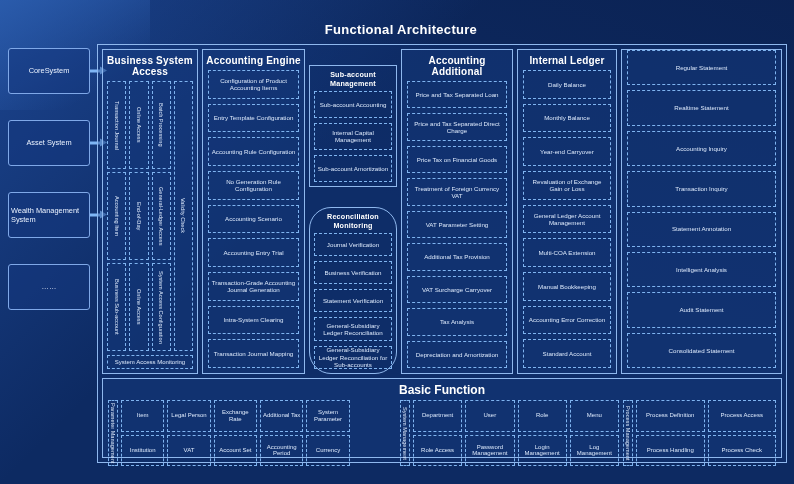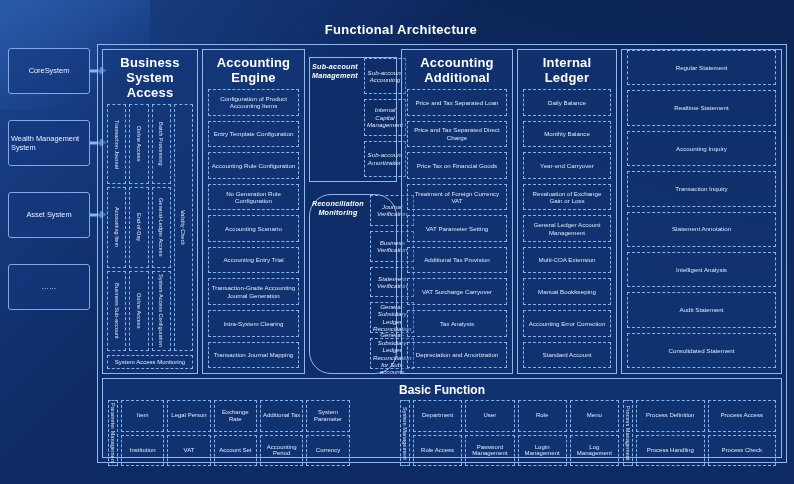--- a/index.html
+++ b/index.html
@@ -66,41 +66,41 @@
     display:flex;gap:4px;
     height:325px;
   }
   .col{
     border:1px solid #8fb8ee;
     background:rgba(22,60,130,.35);
     display:flex;flex-direction:column;
     position:relative;
   }
   .col-head{
-    text-align:center;font-size:13px;font-weight:bold;color:#ffffff;
+    text-align:center;font-size:10px;font-weight:bold;color:#ffffff;
     padding:5px 2px 4px;
     letter-spacing:.2px;
   }
   .col-body{flex:1;padding:0 5px 5px;display:flex;flex-direction:column;gap:5px;}
 
   .box{
     border:1px dashed #7fb4f0;
     color:#dbe8fb;
     font-size:6.2px;
     text-align:center;
     display:flex;align-items:center;justify-content:center;
     padding:2px 2px;
     line-height:1.2;
     flex:1;
     min-height:16px;
   }
   .sub-panel{
     border:1px solid #8fb8ee;
-    margin:8px 0 4px 0;
-    display:flex;flex-direction:row;font-style:italic;
+    margin:16px 0 4px 0;
+    display:flex;flex-direction:column;
   }
   .sub-panel .col-head{font-size:7.2px;padding:4px 2px 3px;}
   .sub-panel .col-body{padding:0 4px 4px;}
 
   
   .bsa-body{
     flex:1;display:flex;flex-direction:row;gap:3px;padding:0 4px 4px;
   }
   .vcol{display:flex;flex-direction:column;gap:3px;flex:1;}
   .vbox{
@@ -160,28 +160,28 @@
 
 <div class="sources">
   <div class="src">
     <span>CoreSystem</span>
     <span class="arrow">
         <span class="shaft"></span>
         <span class="head"></span>
       </span>
   </div>
   <div class="src">
-    <span>Wealth Management System</span>
+    <span>Asset System</span>
     <span class="arrow">
         <span class="shaft"></span>
         <span class="head"></span>
       </span>
   </div>
   <div class="src">
-    <span>Asset System</span>
+    <span>Wealth Management System</span>
     <span class="arrow">
         <span class="shaft"></span>
         <span class="head"></span>
       </span>
   </div>
   <div class="src">
     <span>……</span>
   </div>
 </div>
 

